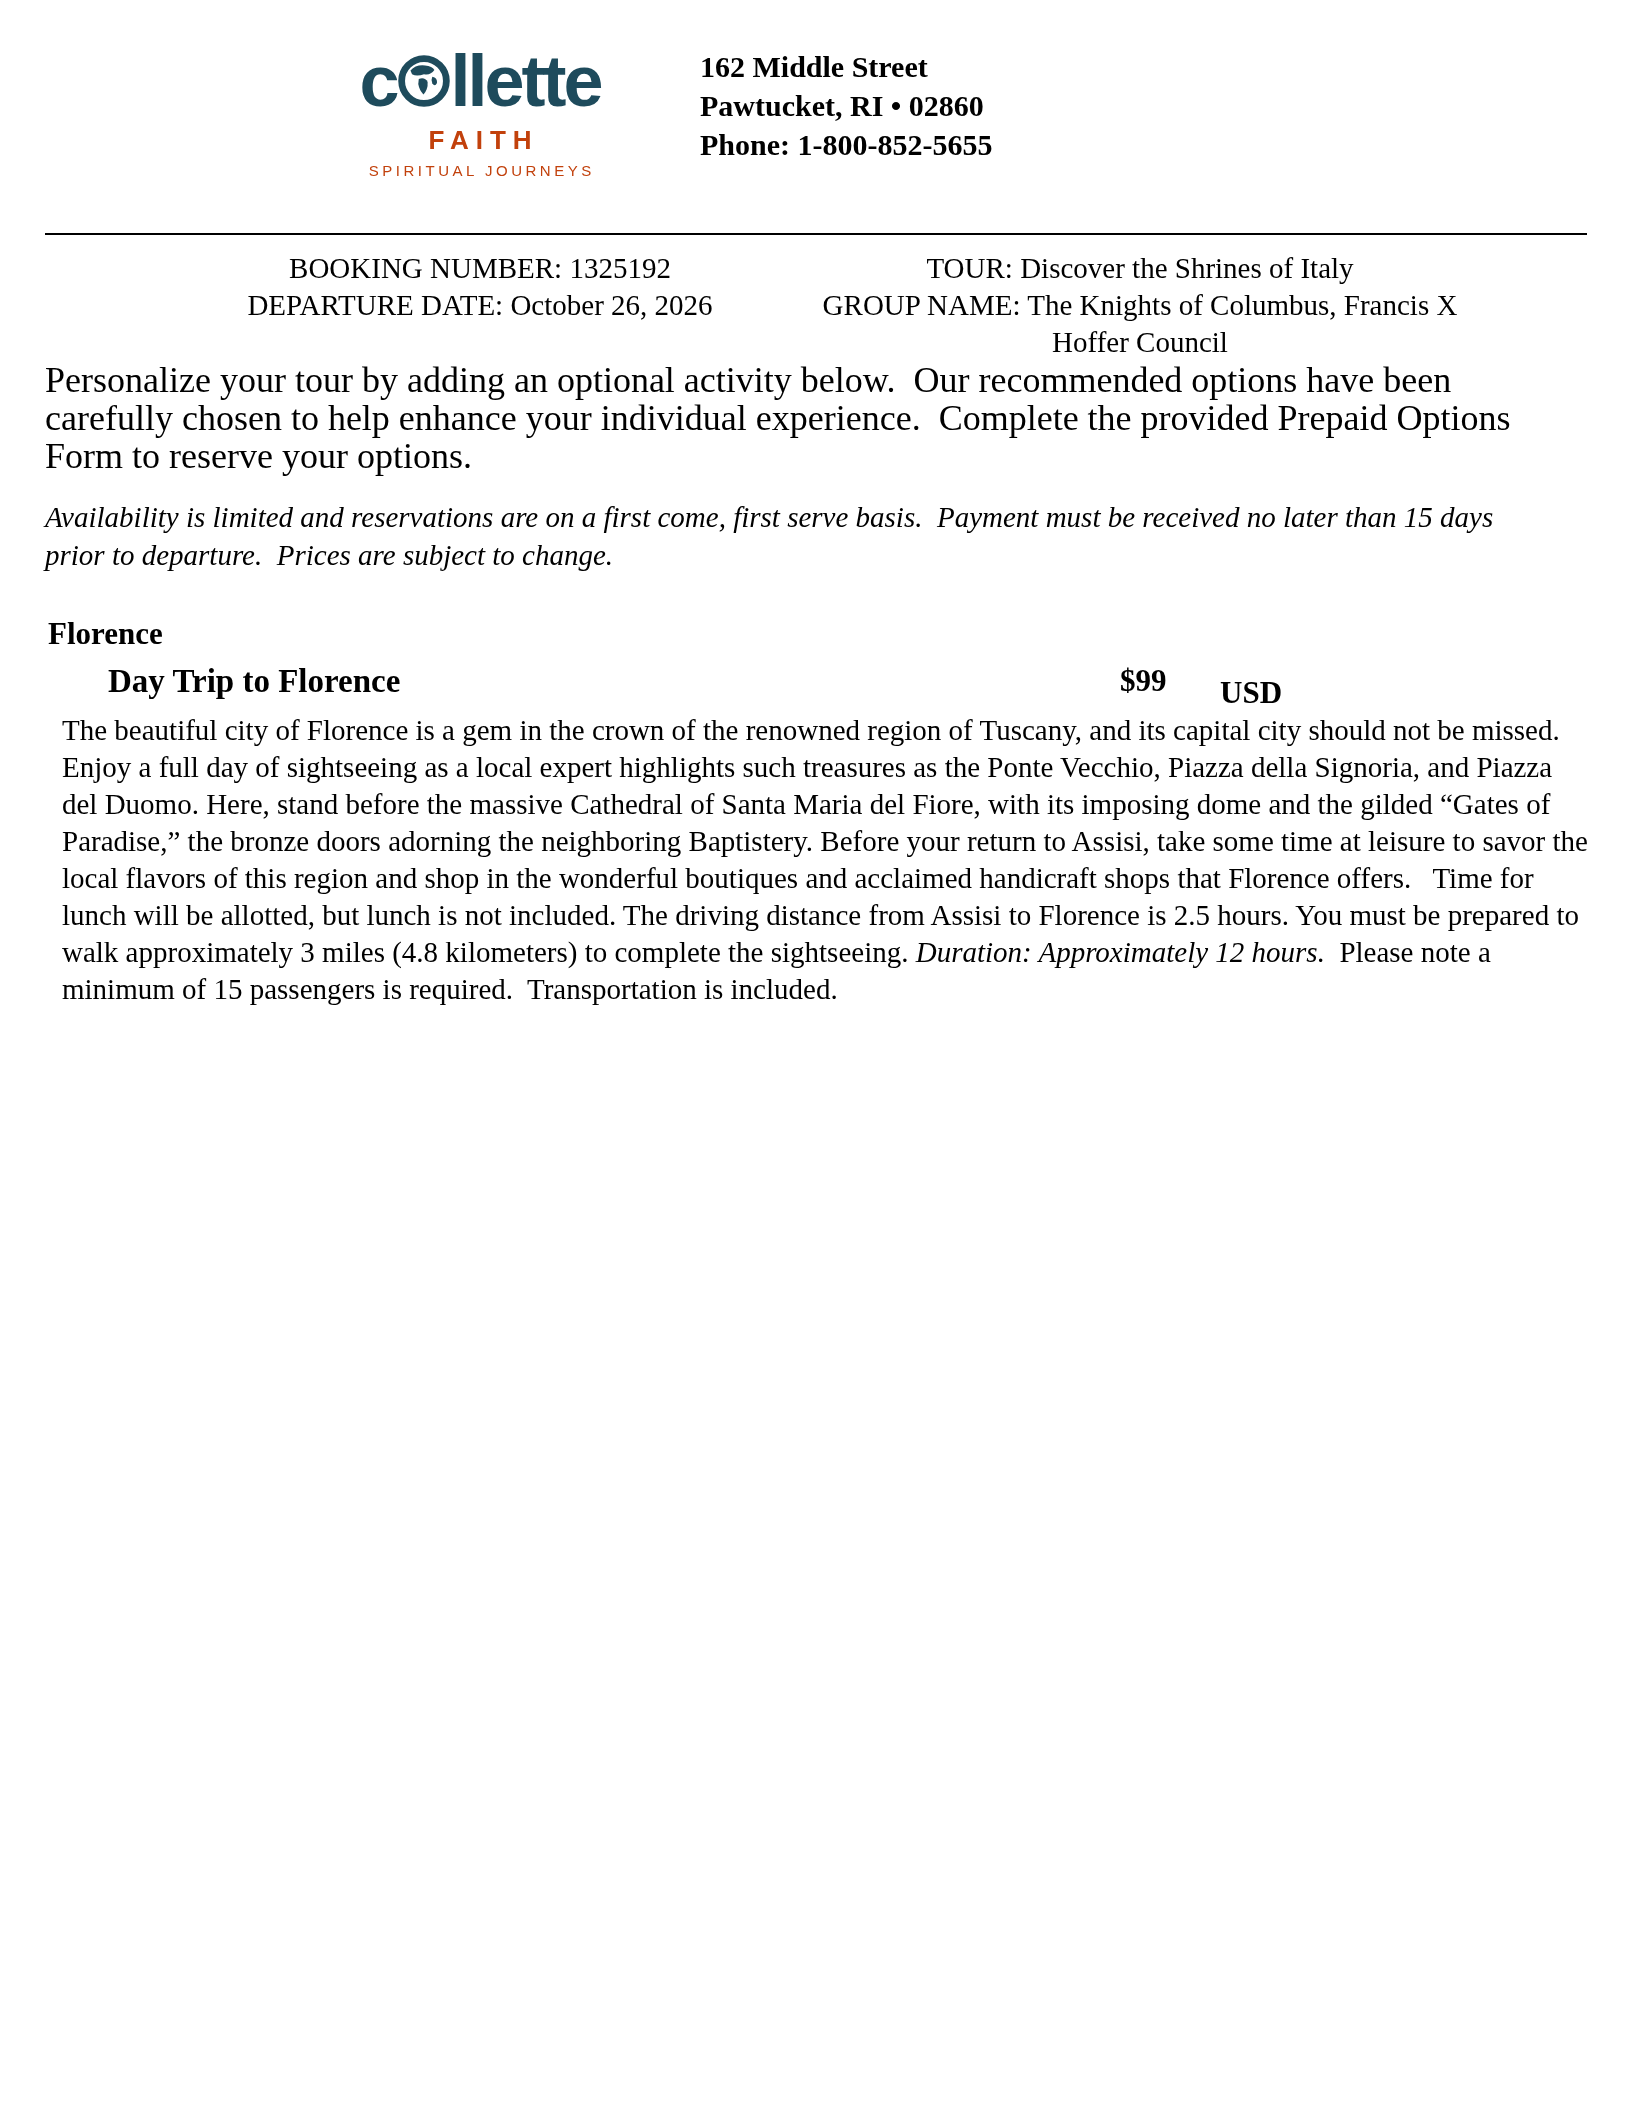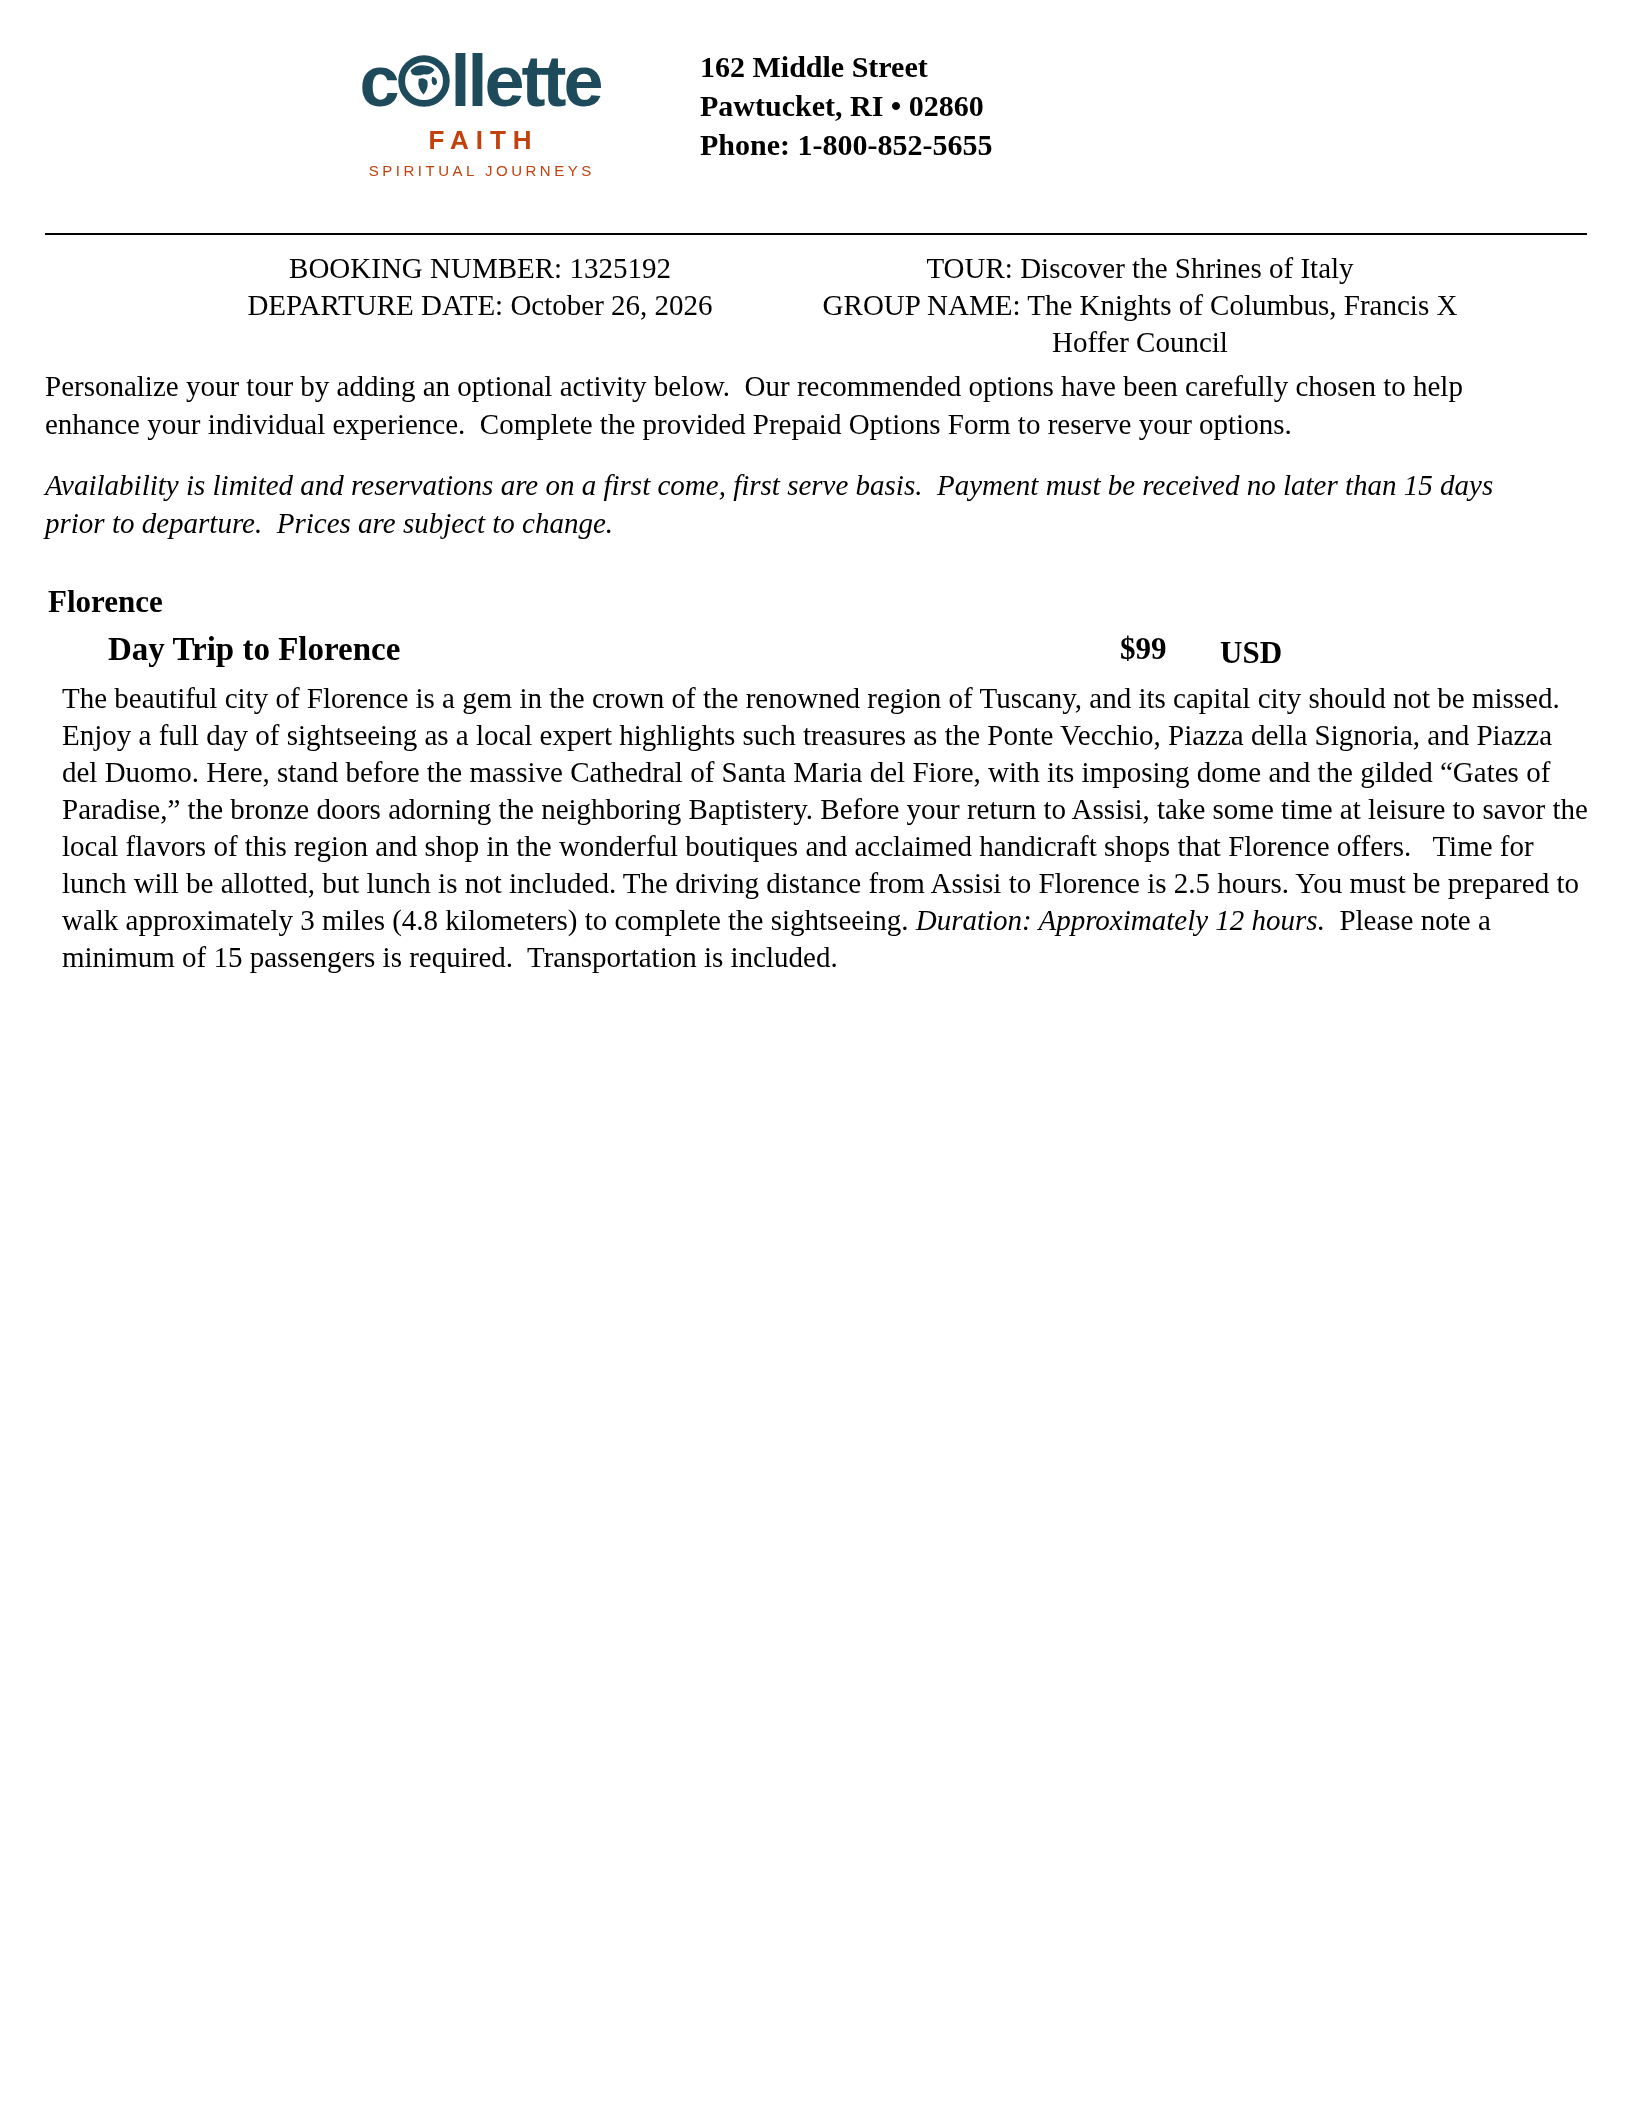--- a/index.html
+++ b/index.html
@@ -29,30 +29,30 @@
     color:#c2410c; margin-top:6px;
   }
   .address { margin-left:80px; font-weight:700; font-size:30px; line-height:39px; padding-top:2px; }
   
   .rule { border:0; border-top:2px solid #000; margin:54px 45px 0 45px; }
   
   .booking { display:flex; font-size:29px; line-height:37px; margin-top:15px; padding-left:150px; }
   .bcol { width:660px; text-align:center; }
   
   .options-title { font-size:33px; font-weight:700; text-align:center; margin:26px 0 0 0; }
-  .intro   { font-size:29px; line-height:38px; margin:6px 0 0 45px; width:1495px; white-space:pre-wrap; }
+  .intro   { font-size:36px; line-height:38px; margin:0 0 0 45px; width:1495px; white-space:pre-wrap; }
   .availability { font-style:italic; font-size:29px; line-height:38px; margin:23px 0 0 45px; width:1470px; white-space:pre-wrap; }
   .children { font-size:29px; line-height:37px; margin:22px 0 0 45px; white-space:pre-wrap; }
   .children b { font-weight:700; }
   
   .city-heading { font-size:31px; font-weight:700; margin:42px 0 0 48px; }
   .option-row { position:relative; margin:11px 0 0 108px; font-size:31px; font-weight:700; height:40px; }
   .option-title { display:inline; font-size:33px; font-weight:700; margin:0; }
   .price    { position:absolute; left:1012px; top:0; }
-  .currency { position:absolute; left:1112px; top:4px;text-align:center; }
+  .currency { position:absolute; left:1112px; top:12px;text-align:center; }
   .desc { font-size:29px; line-height:37px; margin:9px 0 0 62px; width:1528px; white-space:pre-wrap; }
   .desc i { font-style:italic; }
 </style>
 </head>
 <body>
 
 <div class="page">
 
   <header class="header">
     <div class="logo">

